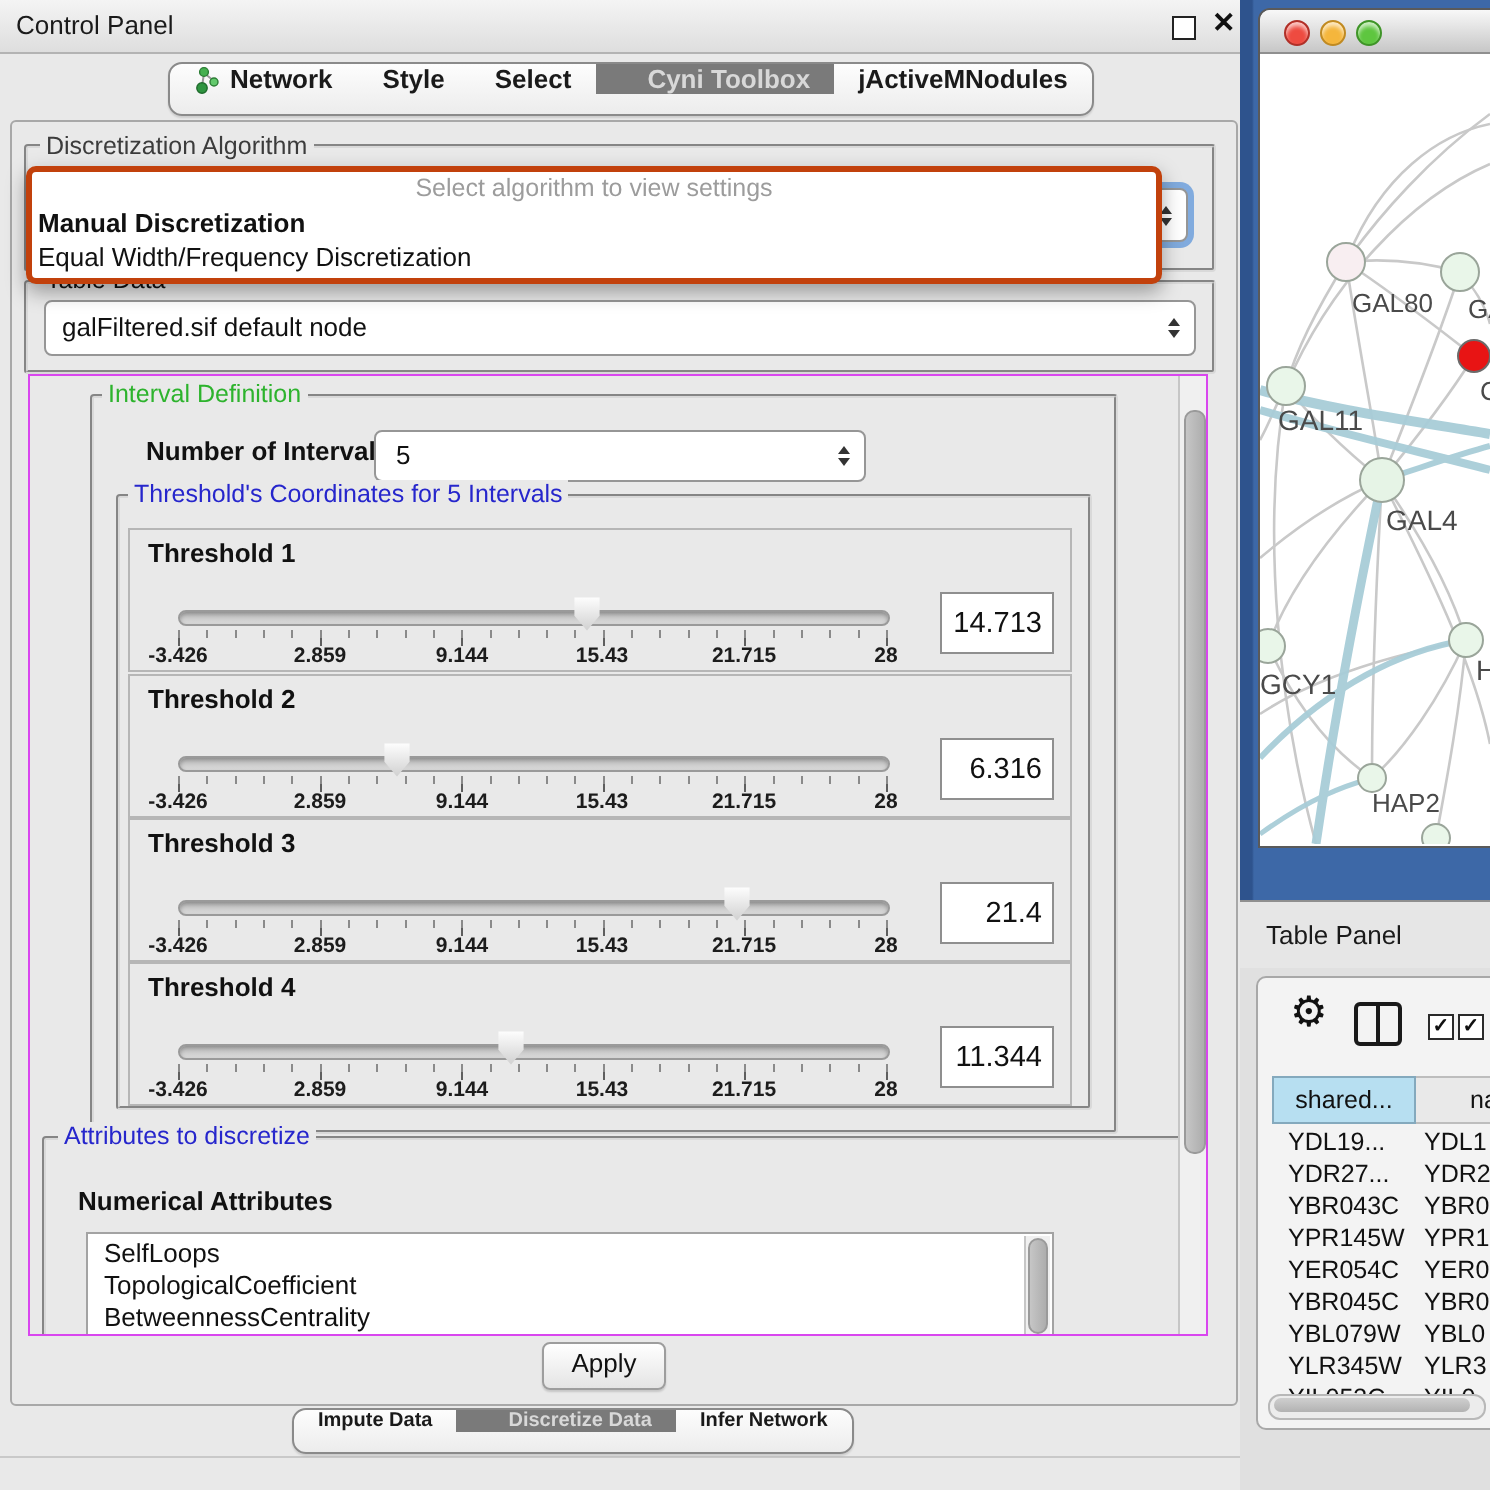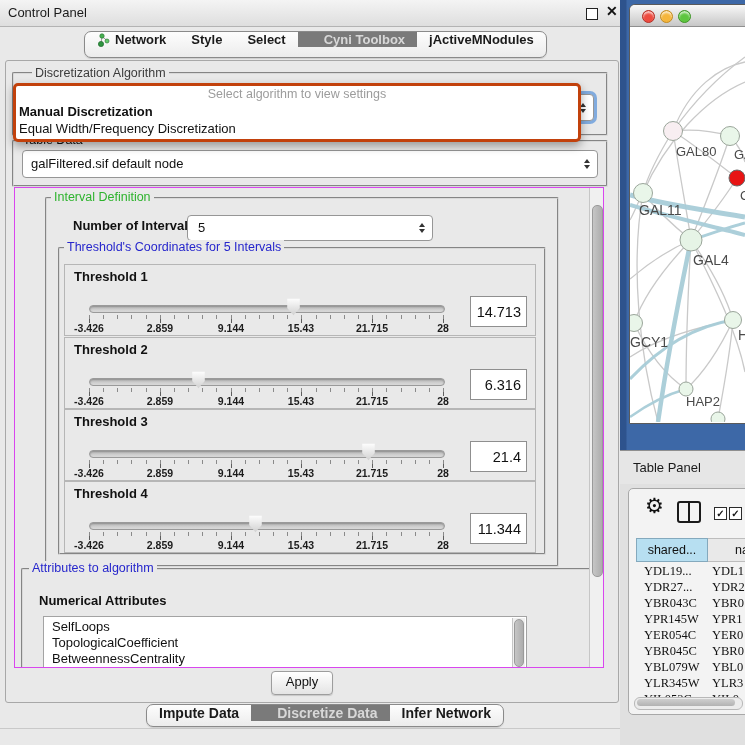--- a/index.html
+++ b/index.html
@@ -15,21 +15,21 @@
   .close-ic{position:absolute;left:606px;top:3px;font-size:14px;font-weight:bold;color:#111;}
   .belowline{left:0;top:728px;width:620px;height:1px;background:#c9c9c9;}
   
   .tabbar{display:flex;align-items:flex-start;border:1px solid #8a8a8a;border-radius:7px;
     background:linear-gradient(#fdfdfd,#ececec);overflow:hidden;box-shadow:0 1px 1px rgba(0,0,0,.12);}
   .tab{display:flex;align-items:center;padding:0 12px;font-size:13px;font-weight:bold;color:#1a1a1a;white-space:nowrap;}
   .tab.sel{background:#7a7a7a;color:#d8d8d8;padding-left:26px;}
   .tabsep{width:1px;background:#b5b5b5;margin:5px 0;}
   .toptabs{left:84px;top:31px;height:25px;}
   .bottabs{left:146px;top:704px;height:21px;}
-  .bottabs .tab{font-size:14px;}
+  .bottabs .tab{font-size:10px;}
   
   .mainpanel{left:5px;top:60px;width:612px;height:641px;border:1px solid #a8a8a8;border-radius:3px;background:#e9e9e9;}
   .group{border:2px groove #d9d9d9;border-radius:2px;}
   .gtitle{position:absolute;font-size:12.5px;background:#e9e9e9;padding:0 3px;white-space:nowrap;}
   .gtitle.green{color:#2db32d;}
   .gtitle.blue{color:#2626cc;}
   .gtitle.dark{color:#3c3c3c;}
   
   .combo{background:#fff;border:1px solid #969696;border-radius:4px;font-size:13px;color:#111;}
   .combo .val{position:absolute;left:8px;top:0;line-height:24px;white-space:nowrap;}
@@ -76,21 +76,21 @@
   .tp-bar .t{position:absolute;left:13px;top:0;line-height:33px;font-size:13px;color:#1a1a1a;}
   .tp-bg{left:620px;top:484px;width:125px;height:261px;background:#e0e0e0;}
   .tp-box{left:628px;top:488px;width:117px;height:225px;background:#f3f3f3;border:1px solid #a8a8a8;border-radius:5px 0 0 5px;overflow:hidden;}
   .gear{position:absolute;font-size:21px;color:#111;line-height:20px;font-family:"DejaVu Sans",sans-serif;}
   .spliticon{position:absolute;width:20px;height:18px;border:2.5px solid #1a1a1a;border-radius:3px;background:#f3f3f3;}
   .spliticon:before{content:"";position:absolute;left:8.5px;top:0;width:2.5px;height:100%;background:#1a1a1a;}
   .chk{position:absolute;width:11px;height:11px;border:1.5px solid #2a2a2a;background:#fff;font-size:10px;line-height:11px;text-align:center;font-weight:bold;color:#111;}
   .tcell{position:absolute;box-sizing:border-box;font-size:12.5px;color:#111;white-space:nowrap;overflow:hidden;}
   .thead1{background:#b7dff1;border:1px solid #84a9bd;text-align:center;line-height:22px;}
   .thead2{background:#e9e9e9;border:1px solid #bdbdbd;border-left:none;line-height:22px;padding-left:27px;}
-  .trow{line-height:16px;padding-left:8px;font-family:Liberation Serif, serif;}
+  .trow{line-height:16px;padding-left:8px;}
   .hsb{position:absolute;left:5px;top:208px;width:107px;height:11px;background:#ececec;border:1px solid #b8b8b8;border-radius:6px;}
   .hsb .th{position:absolute;left:2px;top:1px;width:98px;height:7px;background:linear-gradient(#cfcfcf,#b2b2b2);border-radius:4px;}
   svg text{font-family:"Liberation Sans",sans-serif;}
 </style>
 </head>
 <body>
 
 <div class="abs titlebar">
   <span class="ttl">Control Panel</span>
   <span class="float-ic"></span>
@@ -122,21 +122,21 @@
       <span>Cyni Toolbox</span>
     </div>
   <div class="tab">
       <span>jActiveMNodules</span>
     </div>
 </div>
 
 <div class="abs mainpanel"></div>
 
 <div class="abs group" style="left:12px;top:72px;width:592px;height:60px;"></div>
-<span class="gtitle dark abs" style="left:32px;top:66px;">Discretization Algorithm</span>
+<span class="gtitle dark abs" style="left:20px;top:66px;">Discretization Algorithm</span>
 <div class="abs combo focusring" style="left:20px;top:94px;width:572px;height:25px;">
   <span class="spin">
       <i class="sup"></i>
       <i class="sdn"></i>
     </span>
 </div>
 
 <div class="abs popup">
   <div class="prompt">Select algorithm to view settings</div>
   <div class="opt b">Manual Discretization</div>
@@ -224,21 +224,21 @@
     <span class="sl" style="left:24px;">-3.426</span>
     <span class="sl" style="left:95px;">2.859</span>
     <span class="sl" style="left:166px;">9.144</span>
     <span class="sl" style="left:236px;">15.43</span>
     <span class="sl" style="left:307px;">21.715</span>
     <span class="sl" style="left:378px;">28</span>
     <div class="vbox">11.344</div>
   </div>
 
   <div class="abs group" style="left:6px;top:380px;width:578px;height:140px;"></div>
-  <span class="gtitle blue abs" style="left:14px;top:373px;">Attributes to algorithm</span>
+  <span class="gtitle blue abs" style="left:14px;top:373px;">Attributes to discretize</span>
   <span class="abs" style="left:24px;top:405px;font-size:13px;font-weight:bold;color:#111;">Numerical Attributes</span>
   <div class="abs listbox" style="left:28px;top:428px;width:482px;height:110px;">
     <div style="height:2px;"></div>
     <div class="li">SelfLoops</div>
     <div class="li">TopologicalCoefficient</div>
     <div class="li">BetweennessCentrality</div>
     <div class="abs vsb-track" style="right:1px;top:1px;width:12px;height:108px;">
       <div class="sb-thumb" style="position:absolute;left:1px;top:1px;width:8px;height:46px;"></div>
     </div>
   </div>

